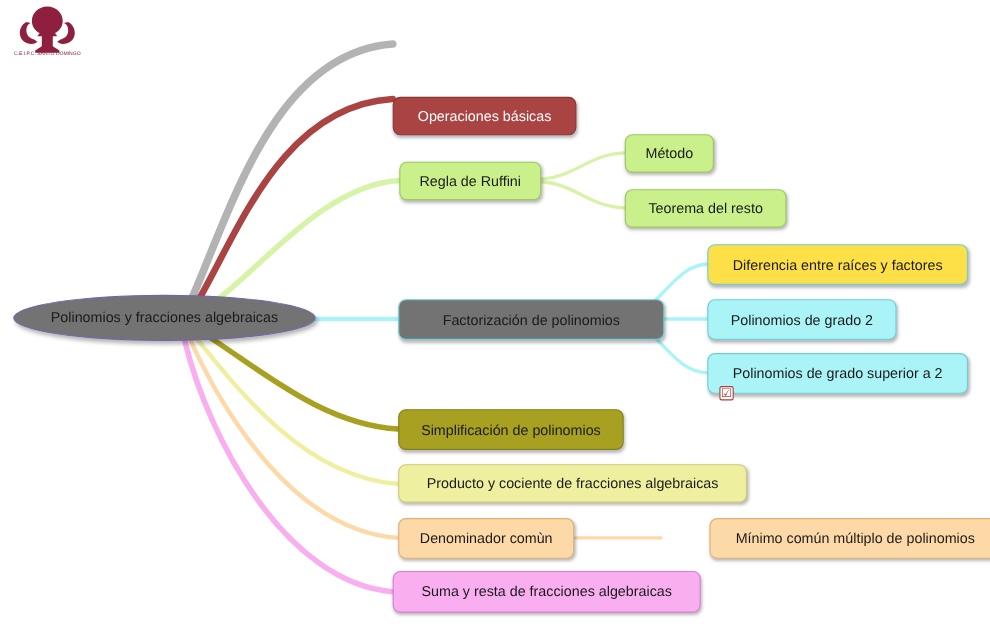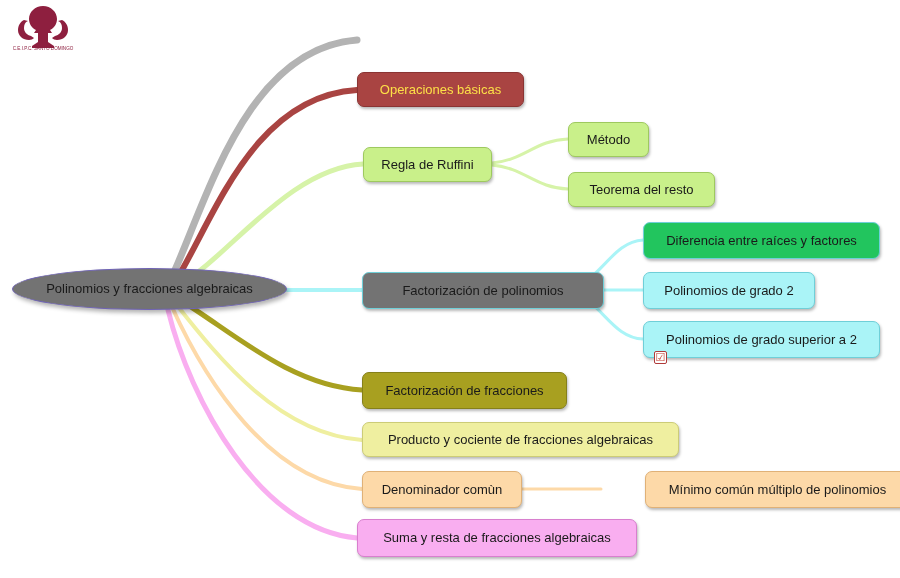--- a/index.html
+++ b/index.html
@@ -39,21 +39,22 @@
     box-shadow: 1px 2px 3px rgba(0,0,0,0.28);
     white-space: nowrap;
     line-height: 1.2;
   }
   .root {
     border-radius: 50%;
     border: 1px solid #6f63b5;
     box-shadow: 2px 3px 4px rgba(0,0,0,0.3);
   }
   .node-white-text {
-    color: #fde047;
+    color: #ffffff;
+    margin-top: 16px;
   }
   #logo {
     position: absolute;
     width: 86px;
     height: 54px;
   }
   .checkbox {
     position: absolute;
     width: 13px;
     height: 13px;
@@ -128,38 +129,38 @@
   </div>
 
   <div class="node" style="left:568px; top:172px; width:147px; height:35px; background:#c9f08a; border-color:#9ec95f;">
     <span>Teorema del resto</span>
   </div>
 
   <div class="node" style="left:362px; top:272px; width:242px; height:37px; background:#737373; border-color:#6fcfd8;">
     <span>Factorización de polinomios</span>
   </div>
 
-  <div class="node" style="left:643px; top:222px; width:237px; height:37px; background:#22c55e; border-color:#6fcfd8;">
+  <div class="node" style="left:643px; top:222px; width:237px; height:37px; background:#fde047; border-color:#6fcfd8;">
     <span>Diferencia entre raíces y factores</span>
   </div>
 
   <div class="node" style="left:643px; top:272px; width:172px; height:37px; background:#aaf4f7; border-color:#6fcfd8;">
     <span>Polinomios de grado 2</span>
   </div>
 
   <div class="node" style="left:643px; top:321px; width:237px; height:37px; background:#aaf4f7; border-color:#6fcfd8;">
     <span>Polinomios de grado superior a 2</span>
   </div>
 
   <div class="checkbox" style="left:654px; top:351px;">
     <span>☑</span>
   </div>
 
   <div class="node" style="left:362px; top:372px; width:205px; height:37px; background:#a8a020; border-color:#85801a;">
-    <span>Factorización de fracciones</span>
+    <span>Simplificación de polinomios</span>
   </div>
 
   <div class="node" style="left:362px; top:422px; width:317px; height:35px; background:#efefa0; border-color:#cccc77;">
     <span>Producto y cociente de fracciones algebraicas</span>
   </div>
 
   <div class="node" style="left:362px; top:471px; width:160px; height:37px; background:#fdd9a8; border-color:#e0b177;">
     <span>Denominador comùn</span>
   </div>
 

